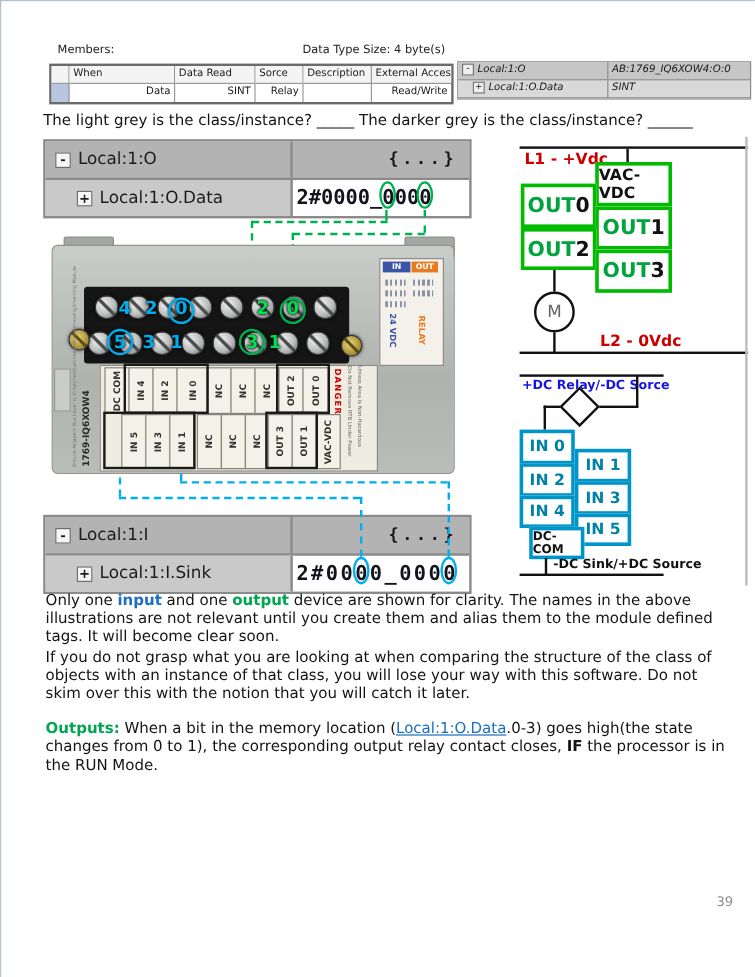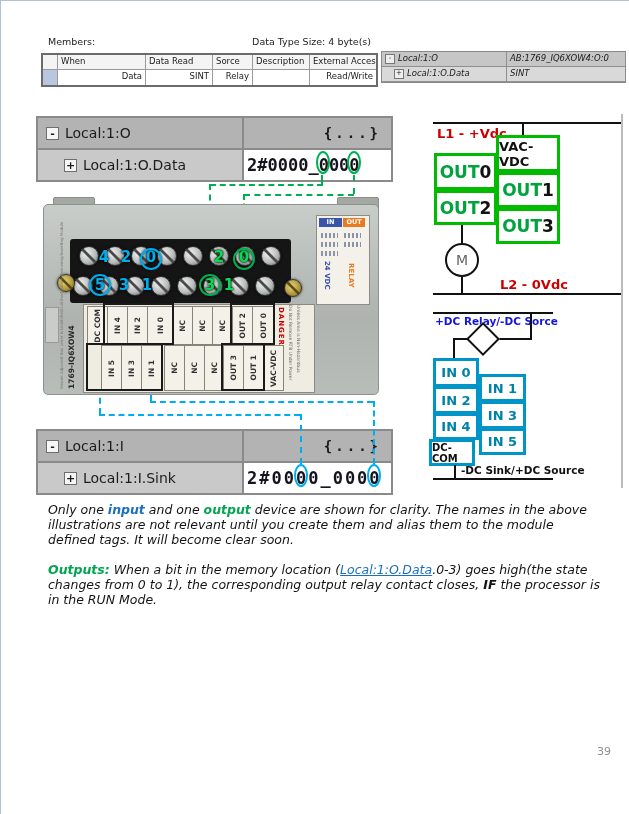--- a/index.html
+++ b/index.html
@@ -83,21 +83,21 @@
   .gbox .pfx{color:#00A33C;} .gbox .dgt{color:#111;}
   .tbox{position:absolute;border:3px solid #0095C8;background:#fff;display:flex;align-items:center;
         justify-content:center;font-weight:bold;box-sizing:border-box;font-size:13px;color:#0082A8;}
   .redtxt{position:absolute;color:#CC0000;font-weight:bold;font-size:13px;}
   .motor{position:absolute;width:34px;height:34px;border:2.5px solid #111;border-radius:50%;background:#fff;
          display:flex;align-items:center;justify-content:center;font-size:14px;color:#666;box-sizing:border-box;}
   .diamond{position:absolute;width:24px;height:24px;border:2px solid #111;background:#fff;
            transform:rotate(45deg);box-sizing:border-box;}
   
   .bodytxt{position:absolute;left:35px;top:489px;width:580px;font-size:12.5px;line-height:15.2px;color:#141414;}
-  .bodytxt p{margin:12px;font-style:italic;}
+  .bodytxt p{margin:2px;}
   .bodytxt p.gap{margin-top:14px;}
   .blue-bold{color:#1B6FC0;font-weight:bold;}
   .green-bold{color:#00A550;font-weight:bold;}
   .link{color:#1B6FC0;text-decoration:underline;}
   .bold{font-weight:bold;}
   .qline{position:absolute;left:35px;top:91px;font-size:12.5px;color:#141414;}
   .pgnum{position:absolute;left:585px;top:744px;width:25px;text-align:right;font-size:11px;color:#8f8f8f;}
 </style>
 </head>
 <body>
@@ -130,20 +130,21 @@
     <div class="rrow rrow1">
       <div class="rcell" style="width:125px"><span class="rbox">-</span><span>Local:1:O</span></div>
       <div class="rcell" style="flex:1">AB:1769_IQ6XOW4:O:0</div>
     </div>
     <div class="rrow rrow2">
       <div class="rcell" style="width:125px;padding-left:12px"><span class="rbox">+</span><span>Local:1:O.Data</span></div>
       <div class="rcell" style="flex:1">SINT</div>
     </div>
   </div>
 
+  <div class="qline">The light grey is the class/instance? _____  The darker grey is the class/instance? ______</div>
 
   <div class="tagtbl" style="left:35px;top:115px">
     <div class="trow dark">
       <div class="tcl dark">
           <span class="ebox">-</span>
           <span>Local:1:O</span>
         </div>
       <div class="tcr dark braces">{...}</div>
     </div>
     <div class="trow">
@@ -343,24 +344,25 @@
   <div class="line" style="left:498px;top:337px;width:33px;height:2px"></div>
   <div class="diamond" style="left:470px;top:326px"></div>
   <div class="line" style="left:452px;top:337px;width:14px;height:2px"></div>
   <div class="line" style="left:452px;top:337px;width:2px;height:21px"></div>
   <div class="tbox" style="left:432px;top:357px;width:46px;height:29px">IN 0</div>
   <div class="tbox" style="left:478px;top:373px;width:47px;height:28px">IN 1</div>
   <div class="tbox" style="left:432px;top:385px;width:46px;height:28px">IN 2</div>
   <div class="tbox" style="left:478px;top:400px;width:47px;height:28px">IN 3</div>
   <div class="tbox" style="left:432px;top:412px;width:46px;height:27px">IN 4</div>
   <div class="tbox" style="left:478px;top:427px;width:47px;height:27px">IN 5</div>
-  <div class="tbox" style="left:428px;top:438px;width:46px;height:27px;font-size:10px;color:#111">DC-COM</div>
+  <div class="tbox" style="left:440px;top:438px;width:46px;height:27px;font-size:10px;color:#111">DC-COM</div>
   <div class="line" style="left:453px;top:464px;width:2px;height:14px"></div>
   <div class="abs" style="left:460px;top:463px;font-size:10.5px;font-weight:bold;color:#111">-DC Sink/+DC Source</div>
   <div class="line" style="left:432px;top:477px;width:120px;height:2px"></div>
 
   <div class="bodytxt">
     <p><span>Only one </span><span class="blue-bold">input</span><span> and one </span><span class="green-bold">output</span><span> device are shown for clarity. The names in the above illustrations are not relevant until you create them and alias them to the module defined tags. It will become clear soon.</span></p>
+    <p><span>If you do not grasp what you are looking at when comparing the structure of the class of objects with an instance of that class, you will lose your way with this software. Do not skim over this with the notion that you will catch it later.</span></p>
     <p class="gap"><span class="green-bold">Outputs:</span><span> When a bit in the memory location (</span><span class="link">Local:1:O.Data</span><span>.0-3) goes high(the state changes from 0 to 1), the corresponding output relay contact closes, </span><span class="bold">IF</span><span> the processor is in the RUN Mode.</span></p>
   </div>
 
   <div class="pgnum">39</div>
 </div>
 
 </body></html>

